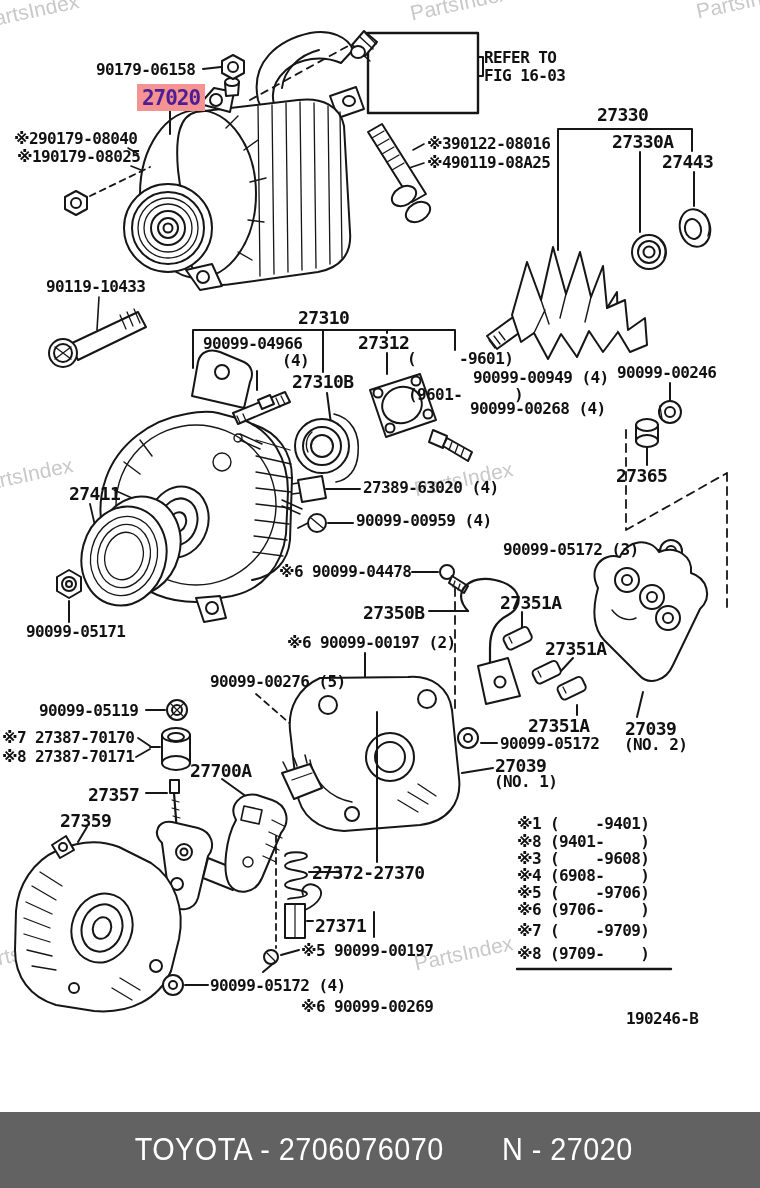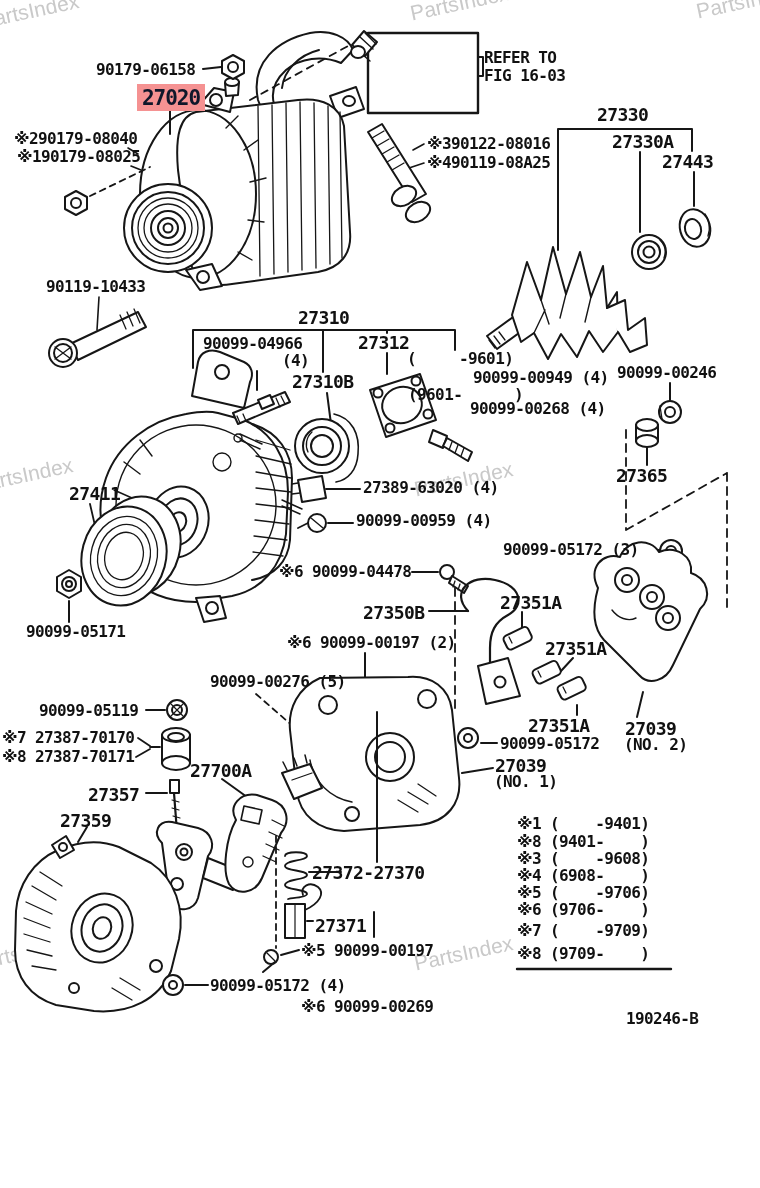--- a/index.html
+++ b/index.html
@@ -313,21 +313,21 @@
       <circle cx="173" cy="985" r="10" fill="#fff"></circle>
         <circle cx="173" cy="985" r="4"></circle>
       <path d="M185,985 L208,985"></path>
     </g>
 
     <path d="M517,969 L671,969" stroke-width="2.4"></path>
   </svg>
 
   <div class="lbl" style="left:96px;top:62px">90179-06158</div>
   <div class="hl" style="left:137px;top:84px;background:#f59292">
-    <span style="color:#0f172a">27020</span>
+    <span style="color:#4c1d95">27020</span>
   </div>
   <div class="lbl" style="left:14px;top:131px">※290179-08040</div>
   <div class="lbl" style="left:17px;top:149px">※190179-08025</div>
   <div class="lbl" style="left:484px;top:50px">REFER TO</div>
   <div class="lbl" style="left:484px;top:68px">FIG 16-03</div>
   <div class="lbl" style="left:427px;top:136px">※390122-08016</div>
   <div class="lbl" style="left:427px;top:155px">※490119-08A25</div>
   <div class="lbl big" style="left:597px;top:106px">27330</div>
   <div class="lbl big" style="left:612px;top:133px">27330A</div>
   <div class="lbl big" style="left:662px;top:153px">27443</div>
@@ -378,14 +378,18 @@
   <div class="legend-row" style="left:517px;top:832px">※8 (9401-    )</div>
   <div class="legend-row" style="left:517px;top:849px">※3 (    -9608)</div>
   <div class="legend-row" style="left:517px;top:866px">※4 (6908-    )</div>
   <div class="legend-row" style="left:517px;top:883px">※5 (    -9706)</div>
   <div class="legend-row" style="left:517px;top:900px">※6 (9706-    )</div>
   <div class="legend-row" style="left:517px;top:921px">※7 (    -9709)</div>
   <div class="legend-row" style="left:517px;top:944px">※8 (9709-    )</div>
 
   <div class="lbl" style="left:626px;top:1011px">190246-B</div>
 
+  <div class="footer" style="background:#626262">
+    <span>TOYOTA - 2706076070</span>
+    <span>N - 27020</span>
+  </div>
 
 </div>
 
 </body></html>

